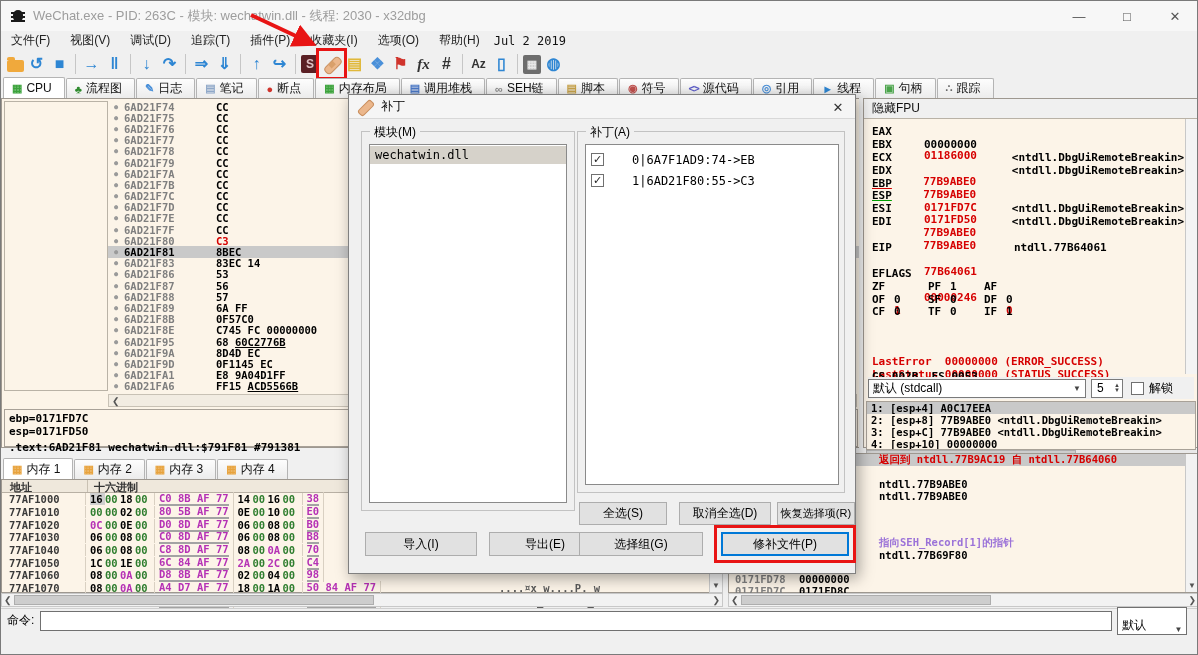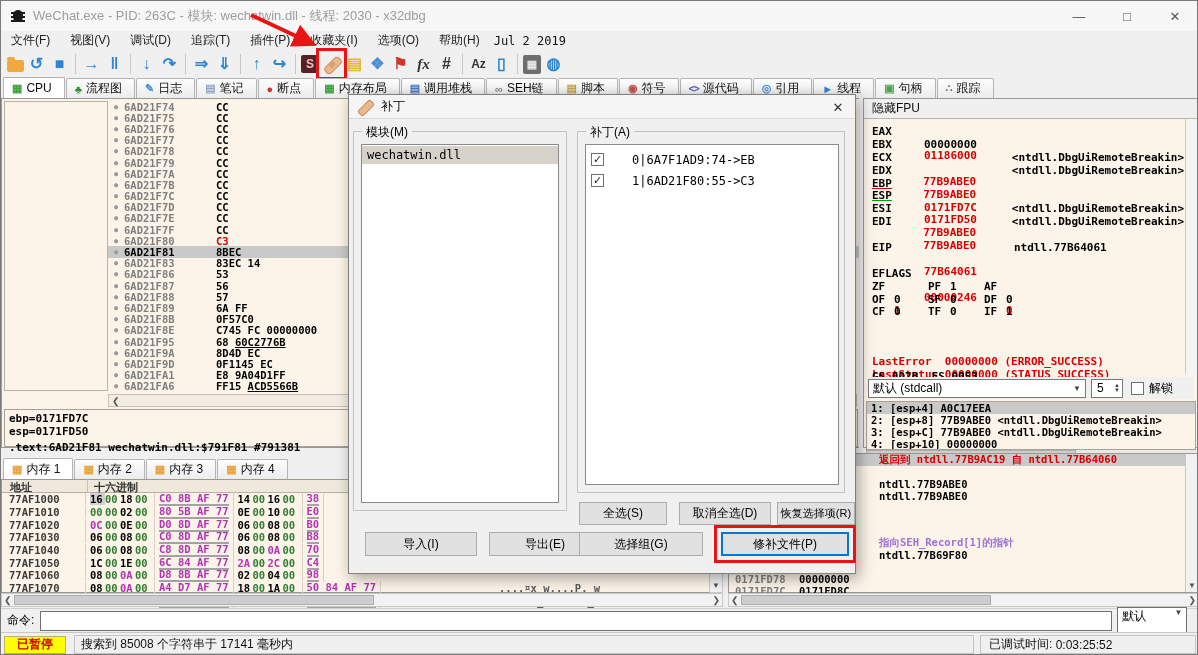--- a/index.html
+++ b/index.html
@@ -121,37 +121,37 @@
   #args{position:absolute;left:2px;top:302px;width:330px;height:49px;border:1px solid #A8A198;background:var(--panel);overflow:hidden;}
   .arow{height:11.9px;display:flex;align-items:center;font-family:"DejaVu Sans Mono",monospace;font-size:10.5px;font-weight:bold;white-space:pre;padding-left:4px;}
   .arow.sel{background:var(--sel);}
   #args-hbar{position:absolute;left:2px;top:351px;width:330px;height:5px;background:#E8E8E8;}
   #args-hbar .thumb{width:210px;height:5px;}
 
   
   #cmdbar{position:absolute;left:0;top:607px;width:1198px;height:24px;background:#F0F0F0;display:flex;align-items:center;border-top:1px solid #D0D0D0;}
   #cmd-label{font-size:12px;margin:0 6px 0 6px;}
   #cmd-input{width:1072px;height:20px;background:#fff;border:1px solid #707070;font-size:12px;padding:0 4px;font-family:"DejaVu Sans Mono",monospace;}
-  #cmd-combo{width:70px;height:28px;background:#fff;border:1px solid #707070;margin-left:5px;font-size:12px;display:flex;align-items:flex-start;justify-content:space-between;padding:0 4px;}
+  #cmd-combo{width:70px;height:28px;background:#fff;border:1px solid #707070;margin-left:5px;font-size:12px;display:flex;align-items:flex-end;justify-content:space-between;padding:0 4px;}
   #statusbar{position:absolute;left:0;top:631px;width:1198px;height:24px;background:#F0F0F0;border-top:1px solid #C8C8C8;display:flex;align-items:center;}
   #status-state{margin-left:3px;width:62px;height:18px;background:var(--yellow);border:1px solid #B9B267;color:#D10000;font-weight:bold;font-size:12px;display:flex;align-items:center;justify-content:center;}
   #status-msg-box{margin-left:8px;width:900px;height:19px;border:1px solid #C4C4C4;display:flex;align-items:center;padding-left:6px;font-size:12px;color:#111;}
   #status-time-box{margin-left:6px;flex:1;height:19px;border:1px solid #C4C4C4;display:flex;align-items:center;padding-left:8px;font-size:12px;color:#111;margin-right:3px;}
 
   
   #dialog{position:absolute;left:347px;top:93px;width:508px;height:480px;background:#F0F0F0;border:1px solid #808080;
           box-shadow:3px 4px 14px rgba(0,0,0,0.35);z-index:50;}
   #dlg-title{height:24px;background:#F5F5F5;border-bottom:1px solid #D8D8D8;display:flex;align-items:center;}
   #dlg-band{width:22px;height:20px;margin-left:6px;position:relative;}
   #dlg-band::before{content:"";position:absolute;left:2px;top:7px;width:16px;height:6px;background:#EBB78C;border:1px solid #c98f5f;border-radius:3px;transform:rotate(-45deg);}
   #dlg-title-text{font-size:12px;color:#000;margin-left:4px;text-align:right;}
   #dlg-close{position:absolute;right:0;top:0;width:34px;height:24px;display:flex;align-items:center;justify-content:center;color:#333;font-size:13px;}
   .group{position:absolute;border:1px solid #C2C2C2;}
   .group-label{position:absolute;top:-8px;left:8px;background:#F0F0F0;padding:0 4px;font-size:12px;color:#000;}
-  #grp-mod{left:4px;top:36px;width:214px;height:380px;}
+  #grp-mod{left:12px;top:36px;width:214px;height:380px;}
   #grp-patch{left:228px;top:36px;width:268px;height:362px;}
   #mod-list{position:absolute;left:7px;top:12px;width:198px;height:359px;background:#fff;border:1px solid #8a8a8a;padding-top:1px;}
   .mod-item{height:18px;display:flex;align-items:center;padding-left:5px;font-family:"DejaVu Sans Mono",monospace;font-size:12px;}
   .mod-item.sel{background:#D6D2CA;}
   #patch-list{position:absolute;left:7px;top:12px;width:254px;height:341px;background:#fff;border:1px solid #8a8a8a;padding-top:4px;}
   .p-item{height:21px;display:flex;align-items:center;padding-left:5px;}
   .p-check{width:13px;height:13px;border:1px solid #707070;background:#fff;font-size:11px;line-height:11px;text-align:center;color:#222;}
   .p-label{font-family:"DejaVu Sans Mono",monospace;font-size:12px;margin-left:28px;}
   .dbtn{position:absolute;height:23px;background:#E1E1E1;border:1px solid #ADADAD;font-size:12px;color:#000;
         display:flex;align-items:center;justify-content:center;font-family:"Liberation Sans",sans-serif;}
@@ -457,27 +457,20 @@
 
   <div id="cmdbar">
     <span id="cmd-label">命令:</span>
     <input id="cmd-input" value="" style="">
     <div id="cmd-combo">
       <span>默认</span>
         <span style="font-size:8px;color:#444">▼</span>
     </div>
   </div>
 
-  <div id="statusbar">
-    <span id="status-state">已暂停</span>
-    <span id="status-msg-box">搜索到 85008 个字符串于 17141 毫秒内</span>
-    <span id="status-time-box">
-      <span>已调试时间:</span>&nbsp;<span>0:03:25:52</span>
-    </span>
-  </div>
 
   <div id="dialog">
     <div id="dlg-title">
       <span id="dlg-band"></span>
       <span id="dlg-title-text">补丁</span>
       <span id="dlg-close">✕</span>
     </div>
     <div class="group" id="grp-mod">
       <span class="group-label">模块(M)</span>
       <div id="mod-list">

